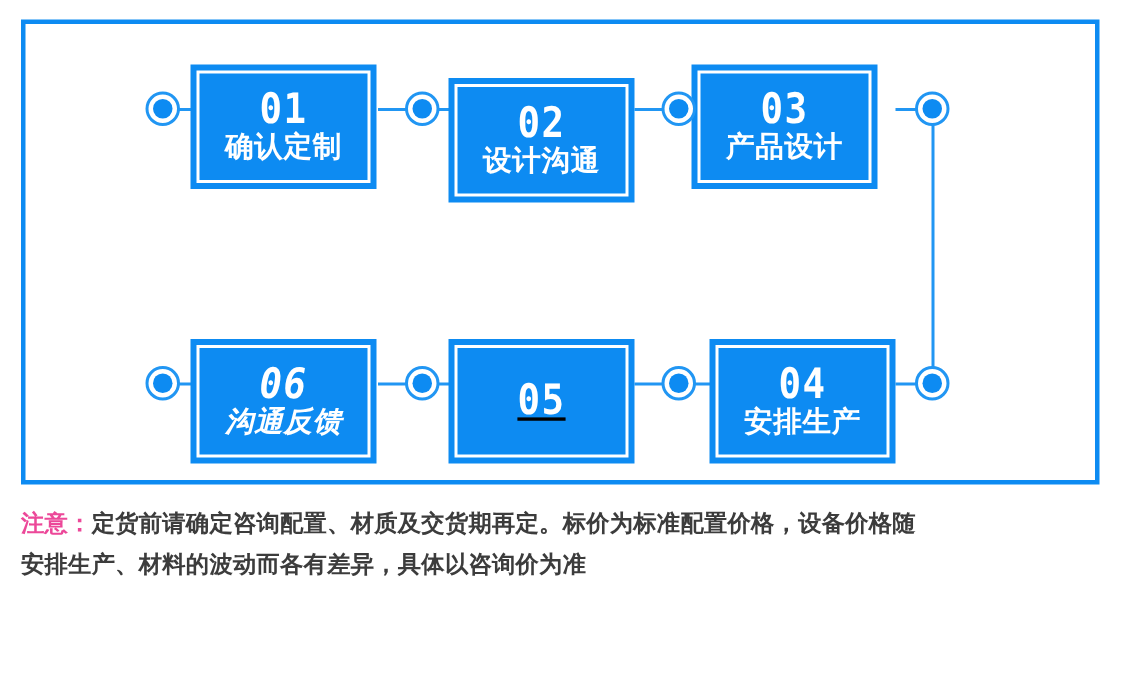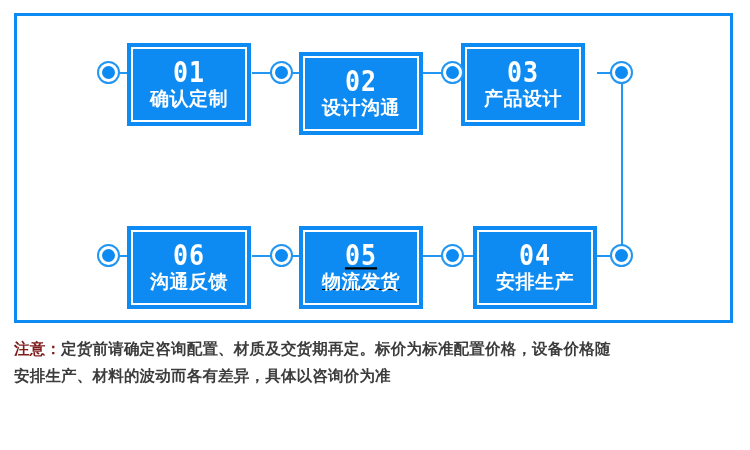--- a/index.html
+++ b/index.html
@@ -98,21 +98,21 @@
     position:absolute;
     left:14px; top:336px;
     width:722px;
     font-family:"DejaVu Sans","Liberation Sans",sans-serif;
     font-size:15.5px;
     font-weight:bold;
     line-height:1.75;
     color:#3c3c3c;
     letter-spacing:0.2px;
   }
-  #note .note-label{ color:#7f1d1d; }
+  #note .note-label{ color:#ec4899;font-family:Liberation Serif, serif; }
 </style>
 </head>
 <body>
 
 <div id="flow-frame">
 
   <div class="conn-h" style="left:102px; top:56px; width:24px;"></div>
   <div class="conn-h" style="left:235px; top:56px; width:54px;"></div>
   <div class="conn-h" style="left:406px; top:56px; width:51px;"></div>
   <div class="conn-h" style="left:580px; top:56px; width:24px;"></div>
@@ -148,31 +148,30 @@
     </div>
   </div>
 
   <div class="step-box" style="left:444px; top:27px;">
     <div class="step-box-inner">
       <div class="step-num">03</div>
       <div class="step-label">产品设计</div>
     </div>
   </div>
 
-  <div class="step-box" style="left:110px; top:210px;">
+  <div class="step-box" style="left:110px; top:210px;font-style:italic;">
     <div class="step-box-inner">
       <div class="step-num">06</div>
       <div class="step-label">沟通反馈</div>
     </div>
   </div>
 
   <div class="step-box" style="left:282px; top:210px;text-decoration:underline;">
     <div class="step-box-inner">
       <div class="step-num">05</div>
-      <div class="step-label">物流发货</div>
     </div>
   </div>
 
   <div class="step-box" style="left:456px; top:210px;">
     <div class="step-box-inner">
       <div class="step-num">04</div>
       <div class="step-label">安排生产</div>
     </div>
   </div>
 

